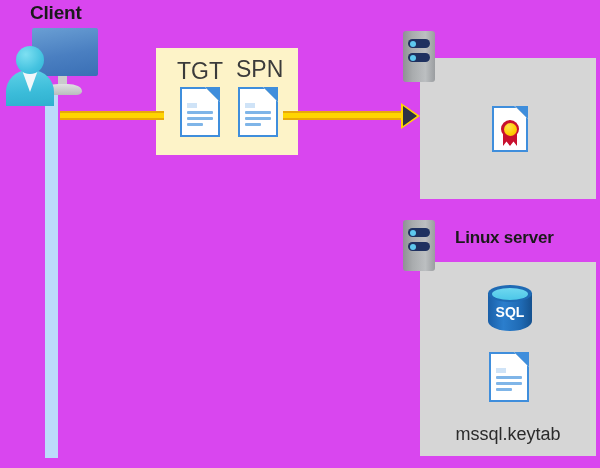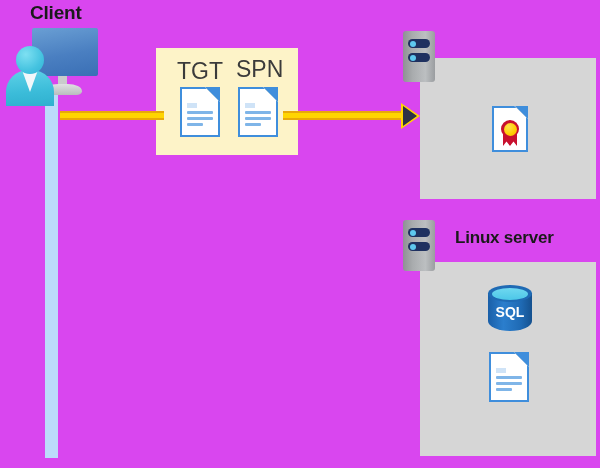--- a/index.html
+++ b/index.html
@@ -377,14 +377,15 @@
 
   <div class="abs doc doc-keytab">
     <div class="page"></div>
     <div class="fold"></div>
     <div class="bar"></div>
     <div class="line l1"></div>
     <div class="line l2"></div>
     <div class="line l3"></div>
   </div>
 
+  <div class="abs keytab-label">mssql.keytab</div>
 
 </div>
 
 </body></html>

